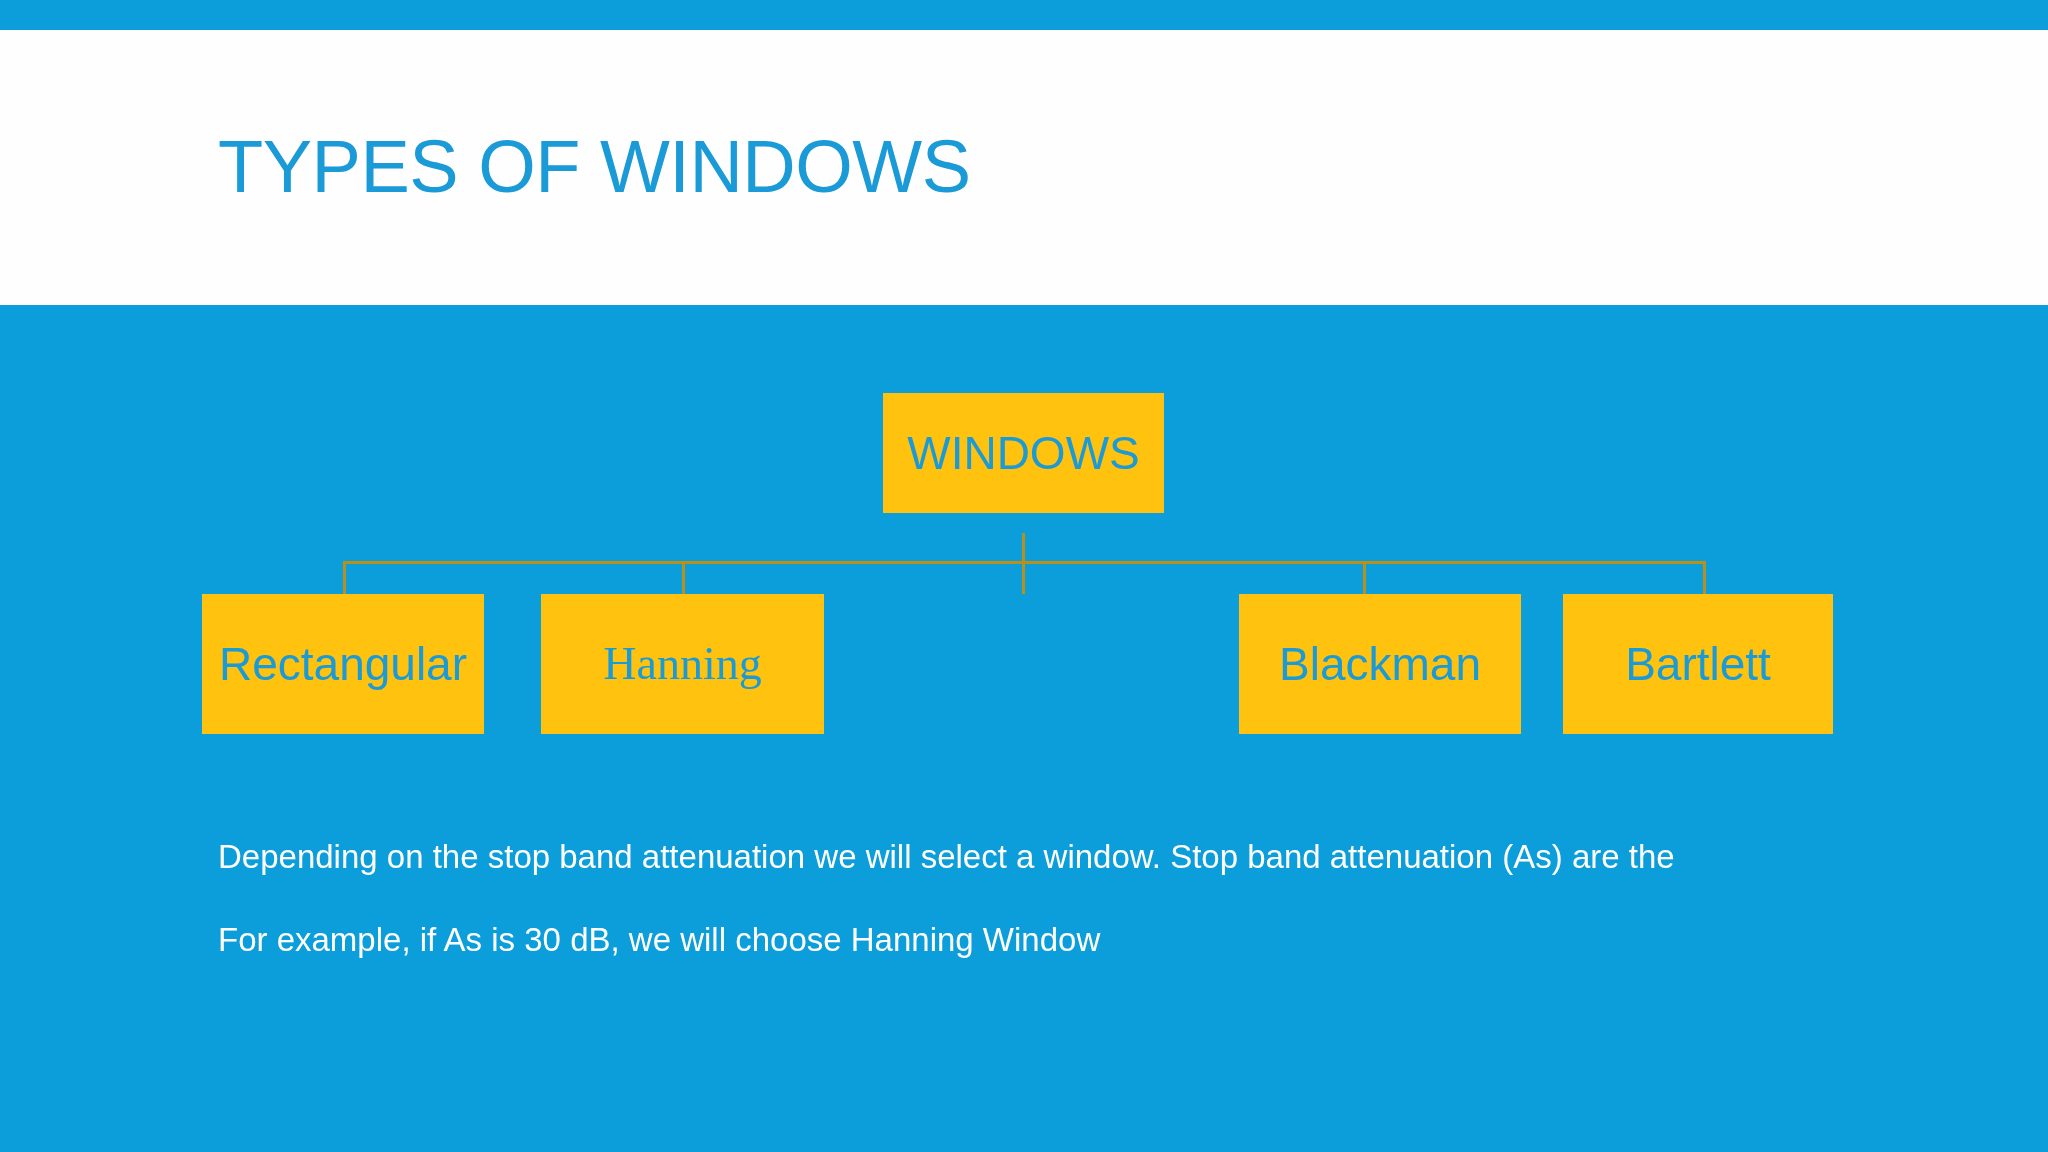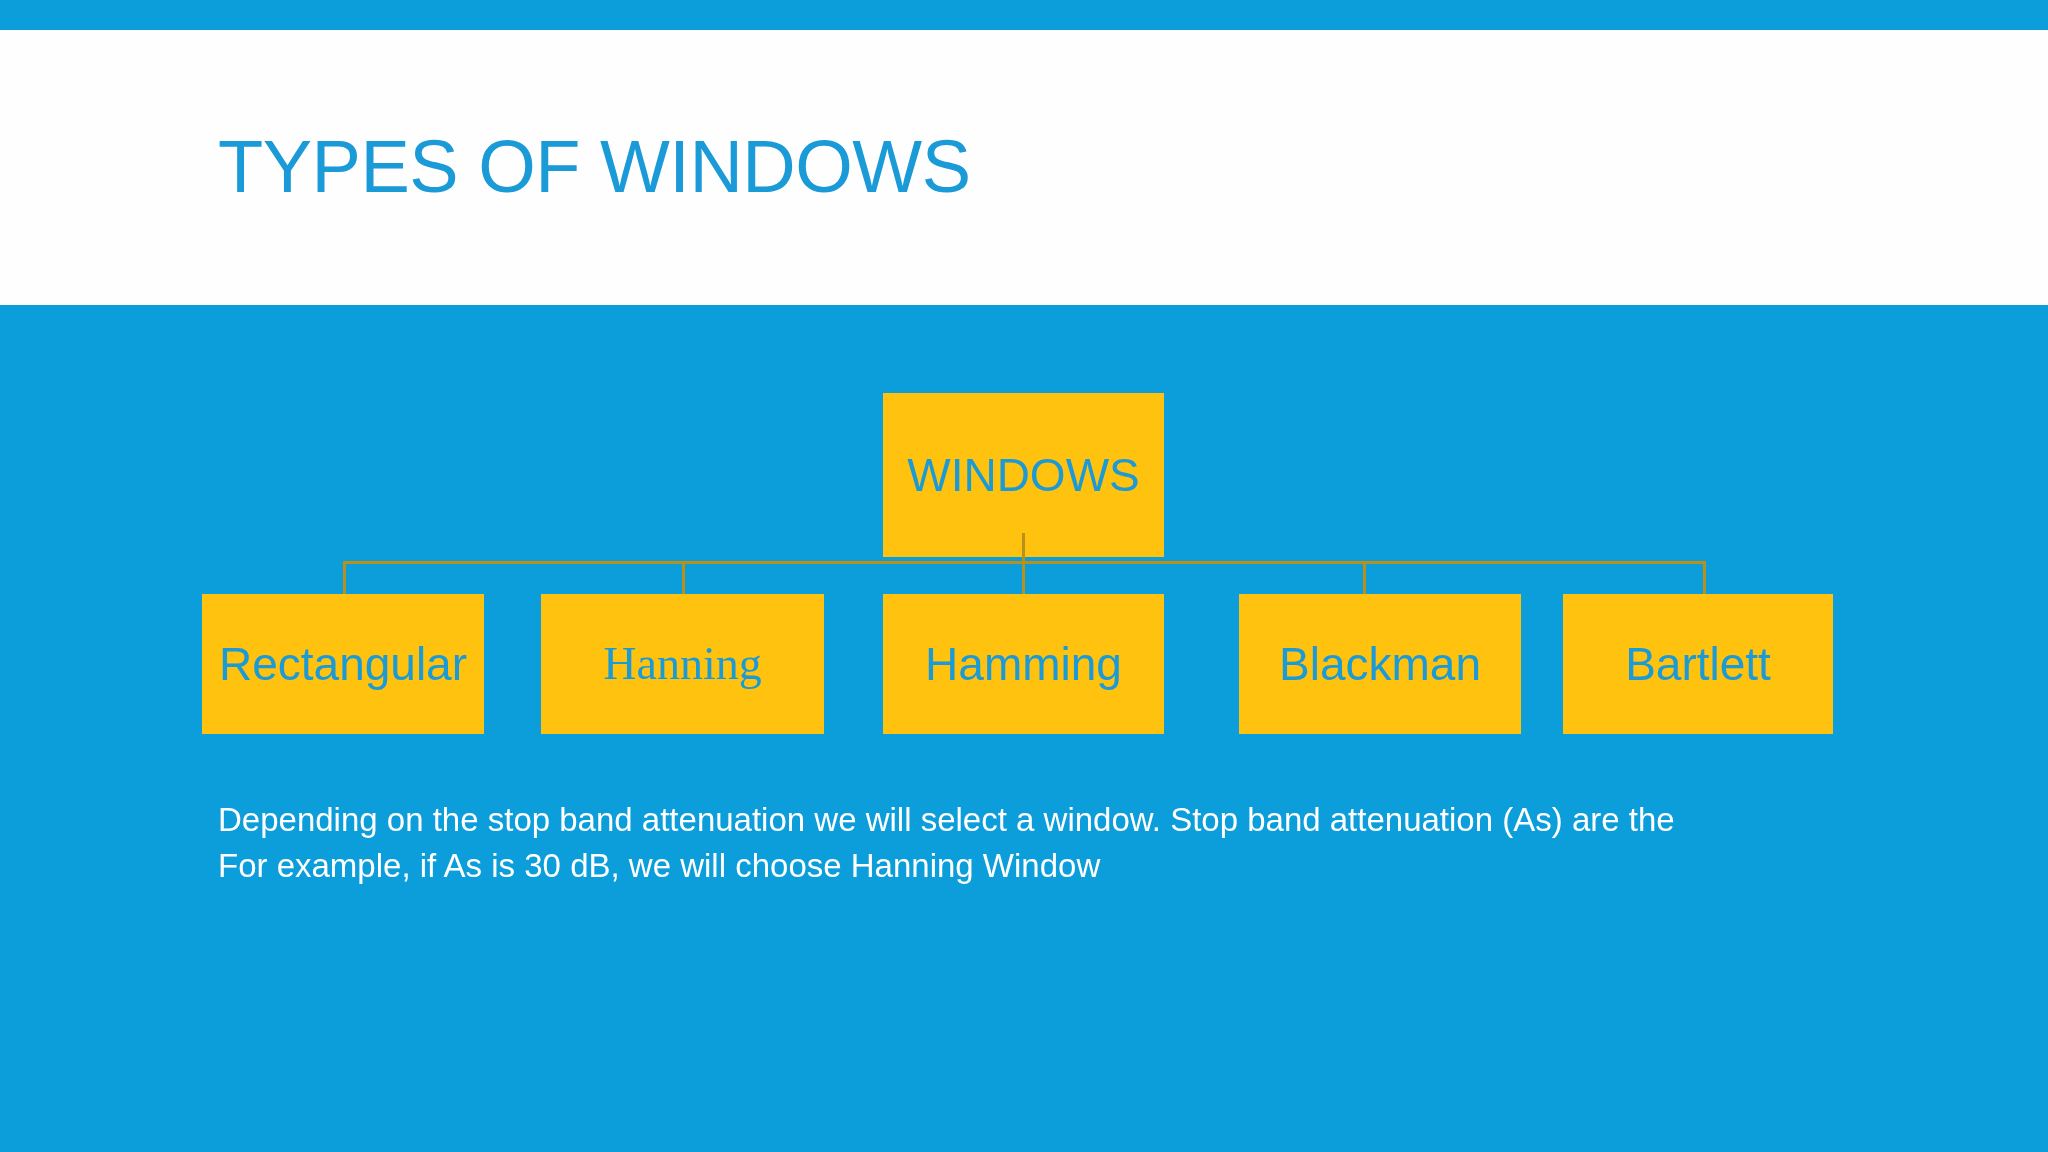--- a/index.html
+++ b/index.html
@@ -79,21 +79,21 @@
     text-align: center;
     line-height: 1.1;
     box-sizing: border-box;
   }
 
   
   .node-root {
     left: 883px;
     top: 88px;
     width: 281px;
-    height: 164px;
+    height: 120px;
   }
 
   
   .node-leaf { top: 289px; height: 140px; }
   .leaf-0 { left: 202px;  width: 282px; text-align: right; }
   .leaf-1 { left: 541px;  width: 283px; font-family: Liberation Serif, serif; }
   .leaf-2 { left: 883px;  width: 281px; }
   .leaf-3 { left: 1223px; width: 282px; margin-left: 16px; }
   .leaf-4 { left: 1563px; width: 270px; }
 
@@ -129,21 +129,21 @@
     position: absolute;
     left: 218px;
     top: 797px;
     width: 1640px;
     color: #ffffff;
     font-family: "Liberation Sans", sans-serif;
     font-size: 33px;
     font-weight: 400;
     line-height: 46px;
   }
-  .body-text .line { display: block; white-space: pre-wrap; }
+  .body-text .line { display: block; white-space: pre-wrap; margin-top: 37px; }
 
   
   .bottom-strip {
     position: absolute;
     left: 0;
     bottom: 0;
     width: 2048px;
     height: 4px;
     background: #0c9ddb;
   }
@@ -167,21 +167,20 @@
     <div class="conn conn-bus"></div>
 
     <div class="conn conn-drop drop-0"></div>
     <div class="conn conn-drop drop-1"></div>
     <div class="conn conn-drop drop-2"></div>
     <div class="conn conn-drop drop-3"></div>
     <div class="conn conn-drop drop-4"></div>
 
     <div class="node node-leaf leaf-0">Rectangular</div>
     <div class="node node-leaf leaf-1">Hanning</div>
-    <div class="node node-leaf leaf-2">Hamming</div>
     <div class="node node-leaf leaf-3">Blackman</div>
     <div class="node node-leaf leaf-4">Bartlett</div>
 
   </div>
 
   <div class="body-text">
     <span class="line">Depending on the stop band attenuation we will select a window. Stop band attenuation (As) are the</span>
     <span class="line">For example, if As is 30 dB, we will choose Hanning Window</span>
   </div>
 

